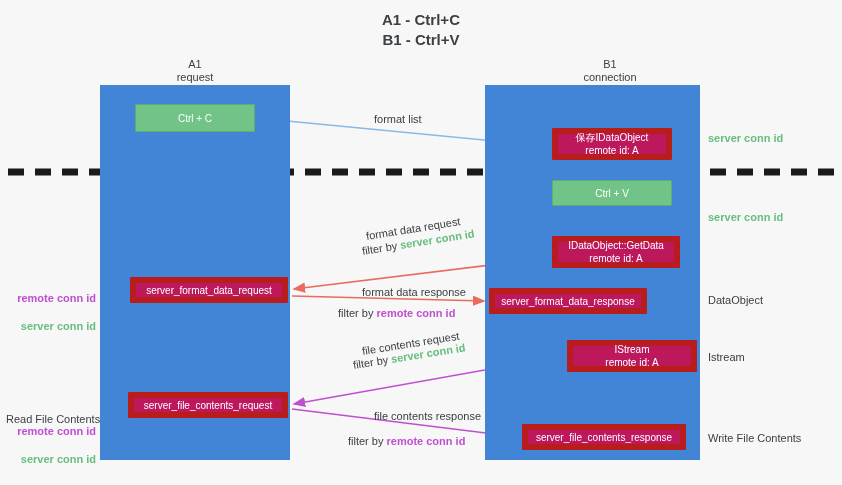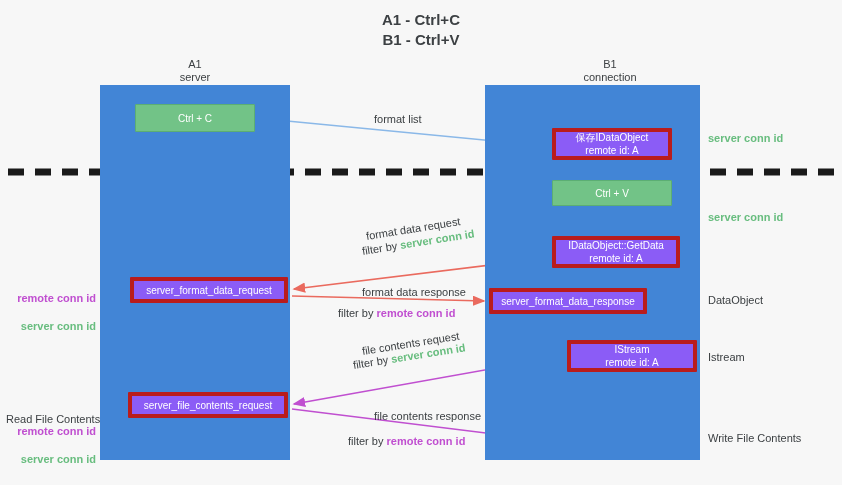--- a/index.html
+++ b/index.html
@@ -37,21 +37,21 @@
   #lane-a { left:100px; top:85px; width:190px; height:375px; }
   #lane-b { left:485px; top:85px; width:215px; height:375px; }
 
   
   .box {
     display:flex; align-items:center; justify-content:center;
     text-align:center; color:#ffffff; font-size:10px; line-height:13px;
     white-space:pre-line; border-radius:1px;
   }
   .box.green  { background:#72c387; border:1px solid #5cae73; }
-  .box.orange { background:#8b5cf6; border:4px solid #b91c1c; }
+  .box.orange { background:#be185d; border:6px solid #b91c1c; }
 
   #box-ctrl-c        { left:135px; top:104px; width:120px; height:28px; }
   #box-save-idata    { left:552px; top:128px; width:120px; height:32px; }
   #box-ctrl-v        { left:552px; top:180px; width:120px; height:26px; }
   #box-getdata       { left:552px; top:236px; width:128px; height:32px; }
   #box-fmt-data-req  { left:130px; top:277px; width:158px; height:26px; }
   #box-fmt-data-resp { left:489px; top:288px; width:158px; height:26px; }
   #box-istream       { left:567px; top:340px; width:130px; height:32px; }
   #box-file-req      { left:128px; top:392px; width:160px; height:26px; }
   #box-file-resp     { left:522px; top:424px; width:164px; height:26px; }
@@ -125,21 +125,21 @@
     <line x1="292" y1="409" x2="518" y2="437" stroke="#c04fd0" stroke-width="1.6" marker-end="url(#ah-mag)"></line>
   </svg>
 
   <div class="abs" id="title">A1 - Ctrl+C
 B1 - Ctrl+V</div>
 
   <div class="abs lane" id="lane-a"></div>
   <div class="abs lane" id="lane-b"></div>
 
   <div class="abs lane-header" id="lane-a-header">A1
-server</div>
+request</div>
   <div class="abs lane-header" id="lane-b-header">B1
 connection</div>
 
   <div class="abs box green" id="box-ctrl-c">Ctrl + C</div>
 
   <div class="abs box orange" id="box-save-idata">保存IDataObject
 remote id: A</div>
 
   <div class="abs box green" id="box-ctrl-v">Ctrl + V</div>
 
@@ -148,20 +148,21 @@
 
   <div class="abs box orange" id="box-fmt-data-resp">server_format_data_response</div>
 
   <div class="abs box orange" id="box-fmt-data-req">server_format_data_request</div>
 
   <div class="abs box orange" id="box-istream">IStream
 remote id: A</div>
 
   <div class="abs box orange" id="box-file-req">server_file_contents_request</div>
 
+  <div class="abs box orange" id="box-file-resp">server_file_contents_response</div>
 
   <div class="abs edge-label" id="lbl-format-list">format list</div>
 
   <div class="abs edge-label rot-up" id="lbl-fmt-req-1">format data request</div>
   <div class="abs edge-label rot-up" id="lbl-fmt-req-2"><span>filter by </span><span class="green-t">server conn id</span></div>
 
   <div class="abs edge-label" id="lbl-fmt-resp-1">format data response</div>
   <div class="abs edge-label" id="lbl-fmt-resp-2"><span>filter by </span><span class="purple-t">remote conn id</span></div>
 
   <div class="abs edge-label rot-up" id="lbl-file-req-1">file contents request</div>

